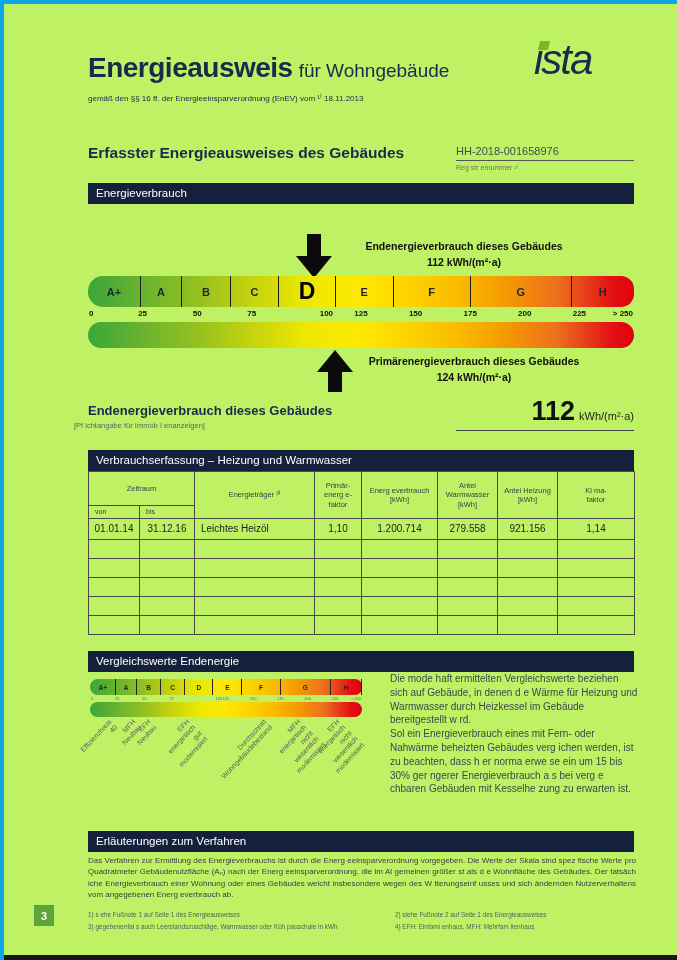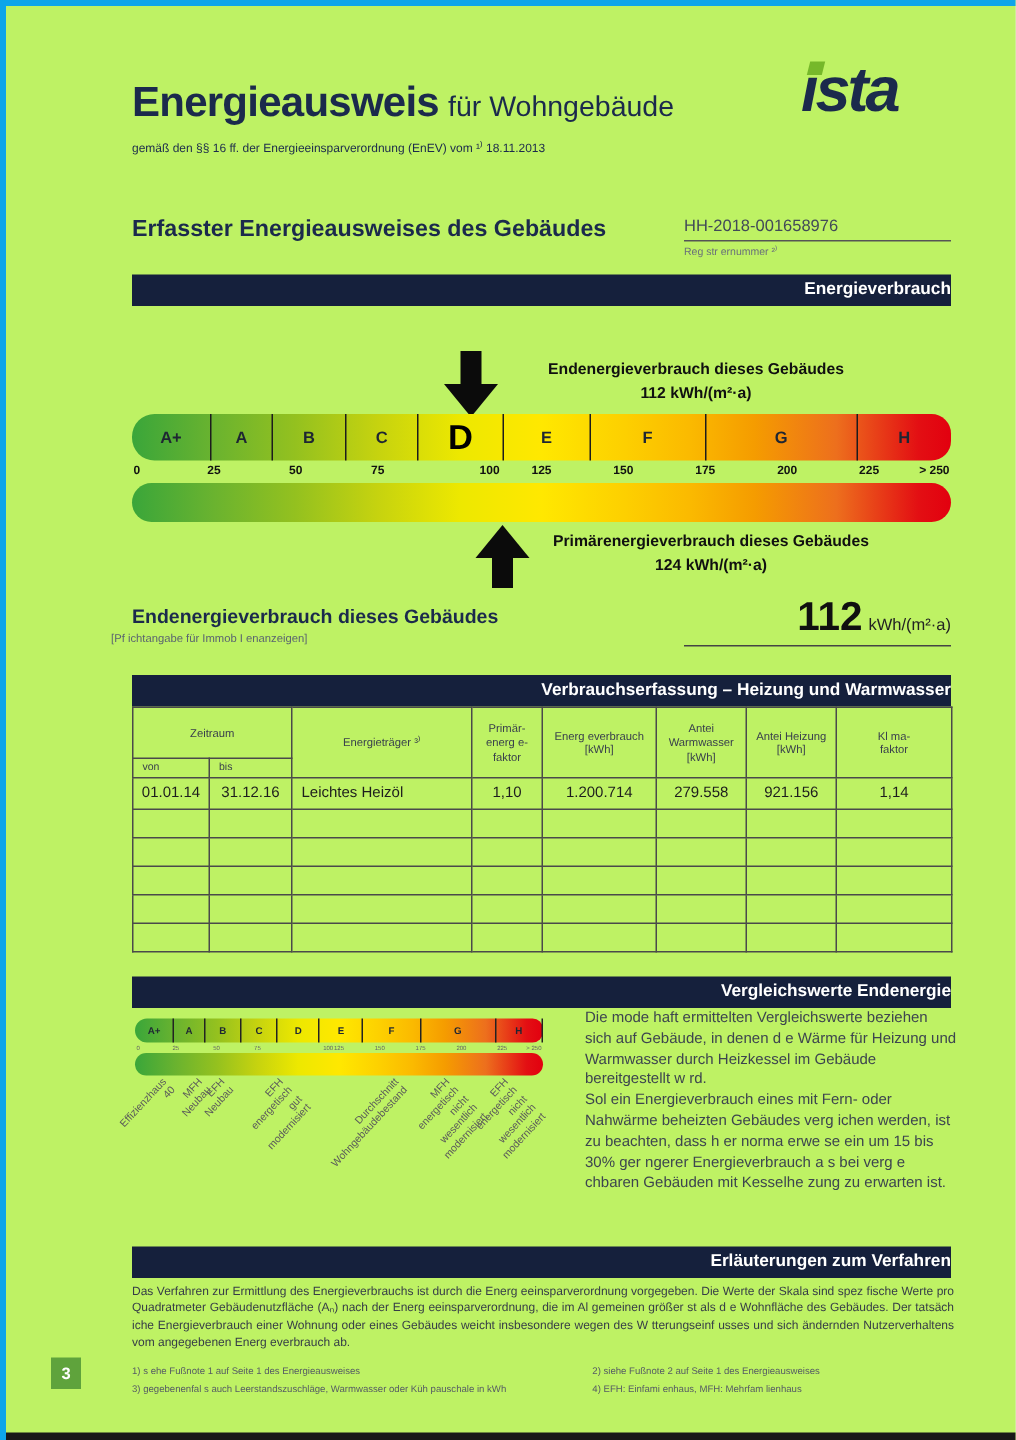--- a/index.html
+++ b/index.html
@@ -5,30 +5,30 @@
   html,body{margin:0;padding:0;background:#e9e9e9;}
   .page{position:relative;width:675px;height:958px;background:#bef264;border:4px solid #0ea5e9;
         font-family:"Liberation Sans",sans-serif;overflow:hidden;}
   .abs{position:absolute;}
 
   
   .title-main{font-size:28px;font-weight:bold;color:#1b2a4c;letter-spacing:-0.5px;}
   .title-sub{font-size:19px;font-weight:normal;color:#1b2a4c;margin-left:6px;}
   #law{left:84px;top:88px;font-size:8px;color:#1b2a4c;}
   #logo{left:530px;top:32px;width:110px;height:54px;}
-  .logo-text{font-size:42px;font-weight:700;font-style:italic;color:#1b2a4c;letter-spacing:-2px;}
+  .logo-text{font-size:42px;font-weight:400;font-style:italic;color:#1b2a4c;letter-spacing:-2px;}
   .logo-dot{position:absolute;left:5px;top:5px;width:10px;height:9px;background:#76b82a;transform:skewX(-14deg);}
 
   #sec-title{left:84px;top:140px;font-size:15.5px;font-weight:bold;color:#1b2a4c;}
   #reg{left:452px;top:141px;width:178px;}
   .reg-number{font-size:11px;color:#424a58;border-bottom:1px solid #555;padding-bottom:3px;}
   .reg-label{font-size:7px;color:#6a707a;margin-top:2px;}
 
-  .banner{width:546px;height:21px;background:#15203c;color:#fff;font-size:11.5px;font-weight:bold;
-          line-height:21px;padding-left:8px;box-sizing:border-box;text-align:right;}
+  .banner{width:546px;height:21px;background:#15203c;color:#fff;font-size:11.5px;font-weight:normal;
+          line-height:21px;padding-left:8px;box-sizing:border-box;}
   #banner1{left:84px;top:179px;}
   #banner2{left:84px;top:446px;}
   #banner3{left:84px;top:647px;}
   #banner4{left:84px;top:827px;}
 
   
   .arr-stem{position:absolute;width:14px;background:#0b0b0b;}
   .arr-head-down{position:absolute;width:0;height:0;border-left:18px solid transparent;
                  border-right:18px solid transparent;border-top:22px solid #0b0b0b;}
   .arr-head-up{position:absolute;width:0;height:0;border-left:18px solid transparent;

